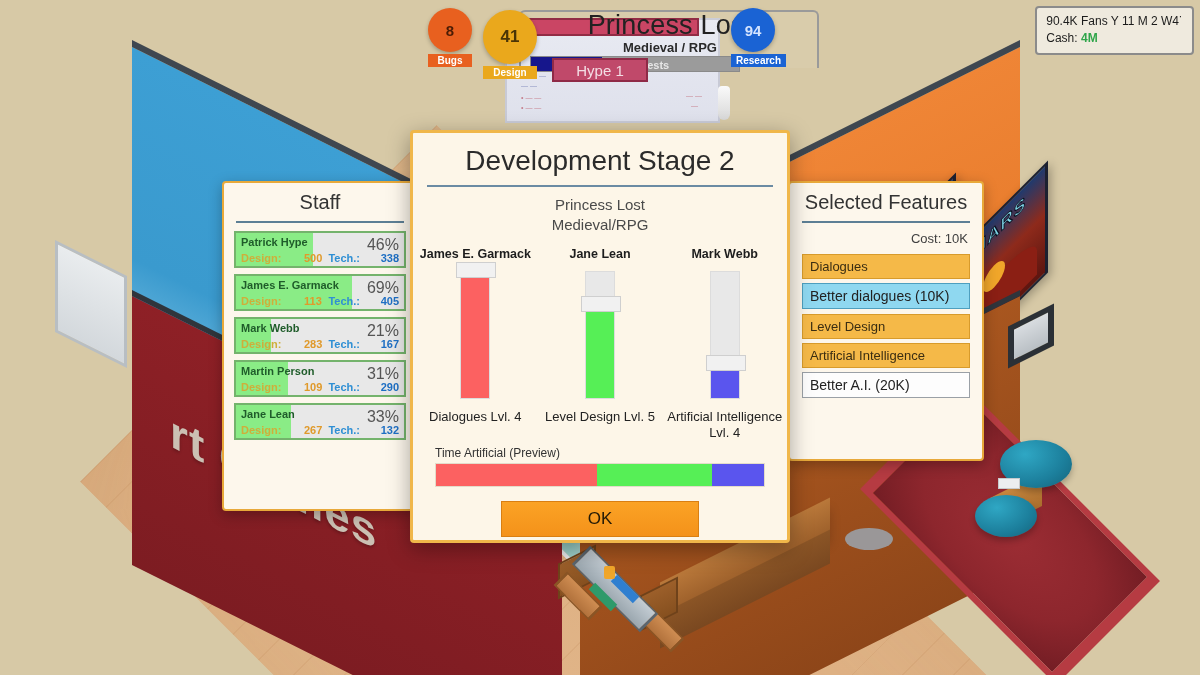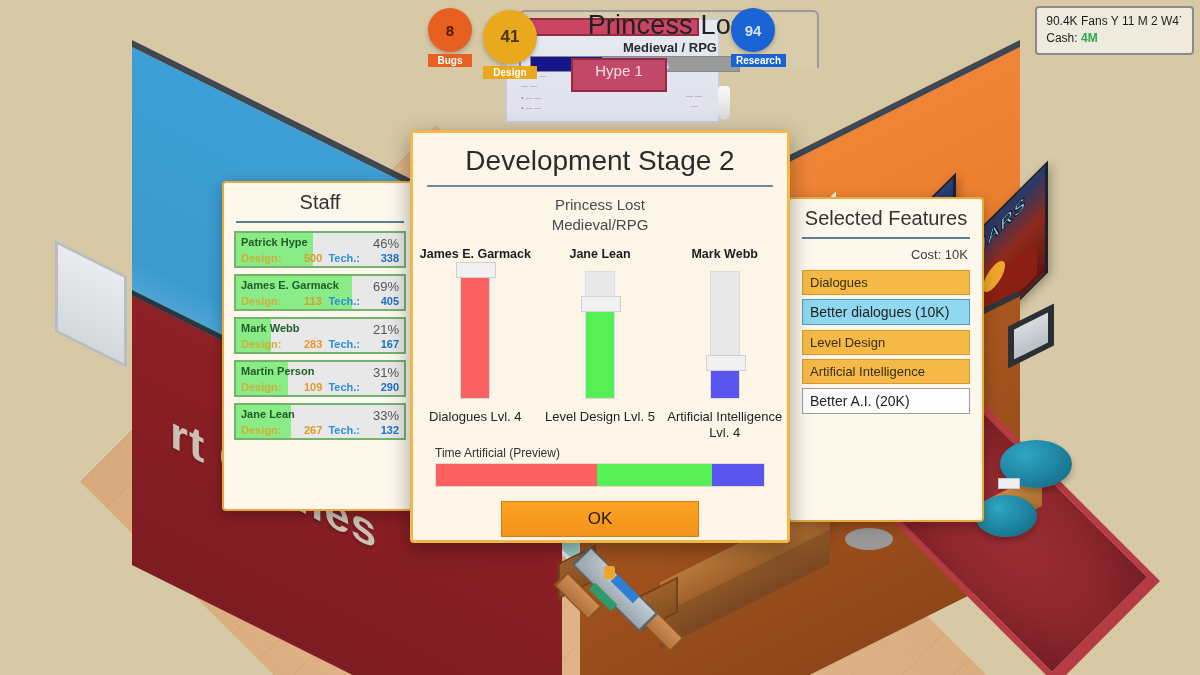--- a/index.html
+++ b/index.html
@@ -213,21 +213,21 @@
   }
   .bar-story {
     position:absolute; left:530px; top:56px; width:210px; height:16px;
     background:#9b9b9b; border:1px solid #8a8a8a;
   }
   .bar-story-label {
     position:absolute; inset:0; text-align:center; font-size:11px; color:#e6e6e6;
     line-height:16px; font-weight:600;
   }
   .hype {
-    position:absolute; left:571px; top:58px; width:96px; height:34px;
+    position:absolute; left:552px; top:58px; width:96px; height:24px;
     background:#c0496a; border:2px solid #8f2a47;
     color:#f3dde4; font-size:15px; text-align:center; line-height:22px;
   }
 
   .stat { position:absolute; }
   .stat-circle {
     width:44px;height:44px;border-radius:50%;
     display:flex;align-items:center;justify-content:center;
     font-size:15px; font-weight:600;
     box-shadow: 0 2px 4px rgba(0,0,0,.25);
@@ -251,35 +251,35 @@
     border:2px solid #e8a93a; border-radius:4px;
     box-shadow: 0 4px 14px rgba(0,0,0,.28);
     z-index: 45;
   }
   .panel-title {
     text-align:center; font-size:20px; color:#333; padding:8px 0 7px;
   }
   .panel-rule { height:2px; background:#5d7f95; margin:0 12px 8px; }
 
   #staff-panel { left:222px; top:181px; width:196px; height:330px; }
-  #features-panel { left:788px; top:181px; width:196px; height:325px;margin-top:16px; }
+  #features-panel { left:788px; top:181px; width:196px; height:280px; }
 
   .staff-list { padding:0 10px; }
   .staff-row {
     position:relative; height:37px; margin-bottom:6px;
     border:2px solid #74b36c; background:#e8e8e8; overflow:hidden;
   }
   .staff-fill {
     position:absolute; left:0; top:0; bottom:0; background:#8aec86;
   }
   .staff-name {
     position:absolute; left:5px; top:3px; font-size:11px; font-weight:700; color:#1f5c2a;
   }
   .staff-pct {
-    position:absolute; right:5px; top:3px; font-size:13px; color:#555;
+    position:absolute; right:5px; top:3px; font-size:16px; color:#555;
   }
   .staff-design-lbl { position:absolute; left:5px; top:19px; font-size:11px; color:#cfae3a; font-weight:700; }
   .staff-design-val { position:absolute; left:68px; top:19px; font-size:11px; color:#e09a2b; font-weight:700; }
   .staff-tech-lbl { position:absolute; right:44px; top:19px; font-size:11px; color:#2f8fd4; font-weight:700; }
   .staff-tech-val { position:absolute; right:5px; top:19px; font-size:11px; color:#1e6fc4; font-weight:700; }
 
   .cost-line { text-align:right; padding:0 14px 8px; font-size:13px; color:#404040; }
   .feat-list { padding:0 12px; }
   .feat-group {
     background:#f5b948; border:1px solid #d89b2b;

